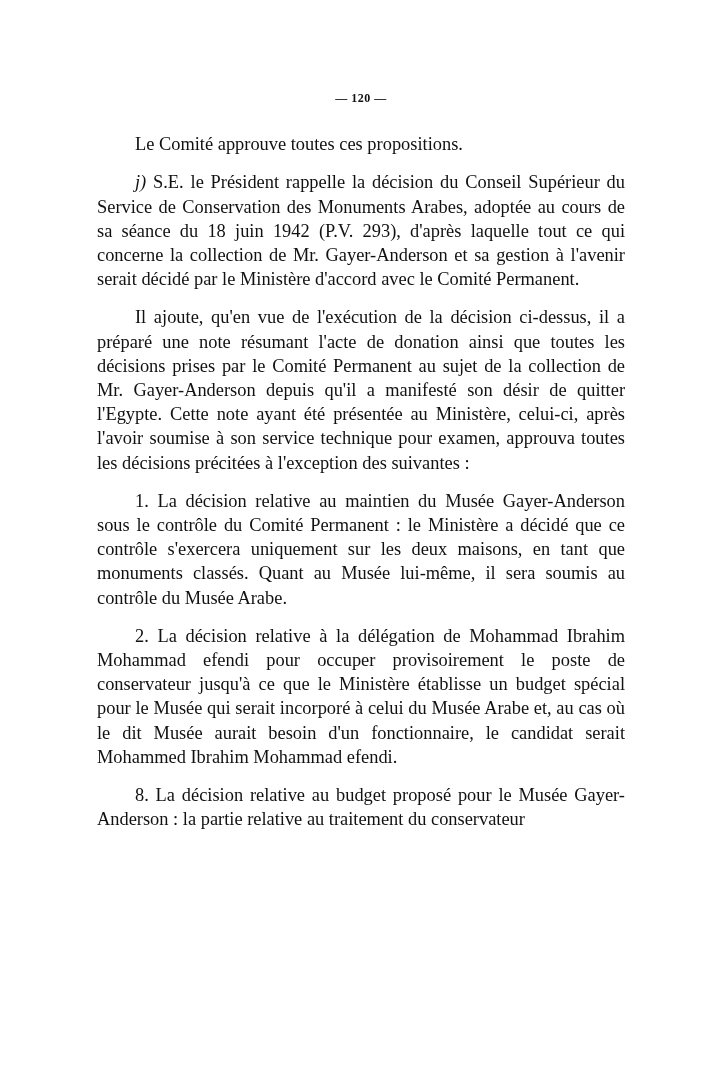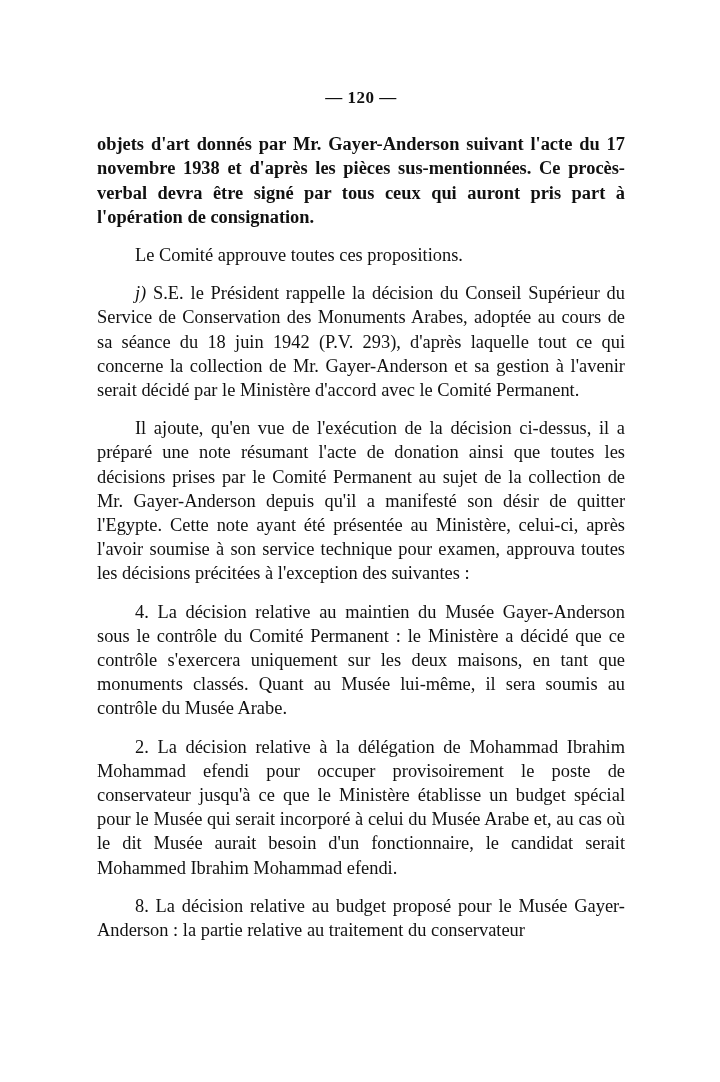--- a/index.html
+++ b/index.html
@@ -2,39 +2,38 @@
 <html><head>
 <meta charset="utf-8">
 <style>
   html, body { margin: 0; padding: 0; background: #ffffff; }
   body { width: 720px; height: 1082px; position: relative; overflow: hidden; }
   .page {
     position: absolute; left: 97px; top: 86px; width: 528px;
     font-family: "Liberation Serif", "DejaVu Serif", serif;
     color: #111111; font-size: 18.4px; line-height: 24.2px;
   }
-  .folio { text-align: center; font-weight: bold; font-size: 17px; margin: 0 0 22px 0; letter-spacing: 0.5px; }
+  .folio { text-align: center; font-weight: bold; font-size: 12px; margin: 0 0 22px 0; letter-spacing: 0.5px; }
   p { margin: 0 0 14px 0; text-align: justify; text-align-last: left; }
   .indent { text-indent: 38px; }
   .bold { font-weight: bold; }
   .mix { font-weight: normal; }
   .list-mark { font-style: italic; }
 </style>
 </head>
 <body>
 
 <div class="page">
   <div class="folio">— 120 —</div>
 
-  <p class="bold">objets d'art donnés par Mr. Gayer-Anderson suivant l'acte du 17 novembre 1938 et d'après les pièces sus-mentionnées. Ce procès-verbal devra être signé par tous ceux qui auront pris part à l'opération de consignation.</p>
 
   <p class="indent mix">Le Comité approuve toutes ces propositions.</p>
 
   <p class="indent mix"><span class="list-mark">j)</span> <span>S.E. le Président rappelle la décision du Conseil Supérieur du Service de Conservation des Monuments Arabes, adoptée au cours de sa séance du 18 juin 1942 (P.V. 293), d'après laquelle tout ce qui concerne la collection de Mr. Gayer-Anderson et sa gestion à l'avenir serait décidé par le Ministère d'accord avec le Comité Permanent.</span></p>
 
   <p class="indent mix">Il ajoute, qu'en vue de l'exécution de la décision ci-dessus, il a préparé une note résumant l'acte de donation ainsi que toutes les décisions prises par le Comité Permanent au sujet de la collection de Mr. Gayer-Anderson depuis qu'il a manifesté son désir de quitter l'Egypte. Cette note ayant été présentée au Ministère, celui-ci, après l'avoir soumise à son service technique pour examen, approuva toutes les décisions précitées à l'exception des suivantes :</p>
 
-  <p class="indent mix">4. La décision relative au maintien du Musée Gayer-Anderson sous le contrôle du Comité Permanent : le Ministère a décidé que ce contrôle s'exercera uniquement sur les deux maisons, en tant que monuments classés. Quant au Musée lui-même, il sera soumis au contrôle du Musée Arabe.</p>
+  <p class="indent mix">1. La décision relative au maintien du Musée Gayer-Anderson sous le contrôle du Comité Permanent : le Ministère a décidé que ce contrôle s'exercera uniquement sur les deux maisons, en tant que monuments classés. Quant au Musée lui-même, il sera soumis au contrôle du Musée Arabe.</p>
 
   <p class="indent mix">2. La décision relative à la délégation de Mohammad Ibrahim Mohammad efendi pour occuper provisoirement le poste de conservateur jusqu'à ce que le Ministère établisse un budget spécial pour le Musée qui serait incorporé à celui du Musée Arabe et, au cas où le dit Musée aurait besoin d'un fonctionnaire, le candidat serait Mohammed Ibrahim Mohammad efendi.</p>
 
   <p class="indent mix">8. La décision relative au budget proposé pour le Musée Gayer-Anderson : la partie relative au traitement du conservateur</p>
 </div>
 
 </body></html>

